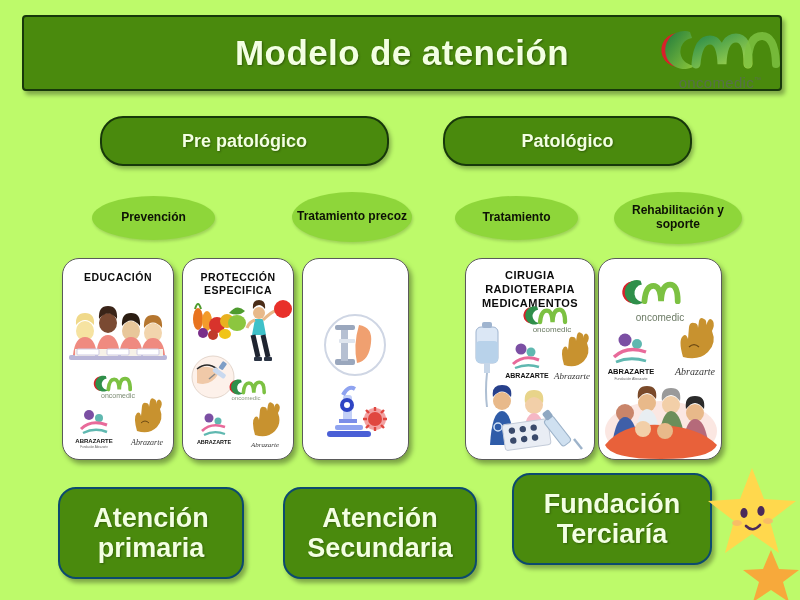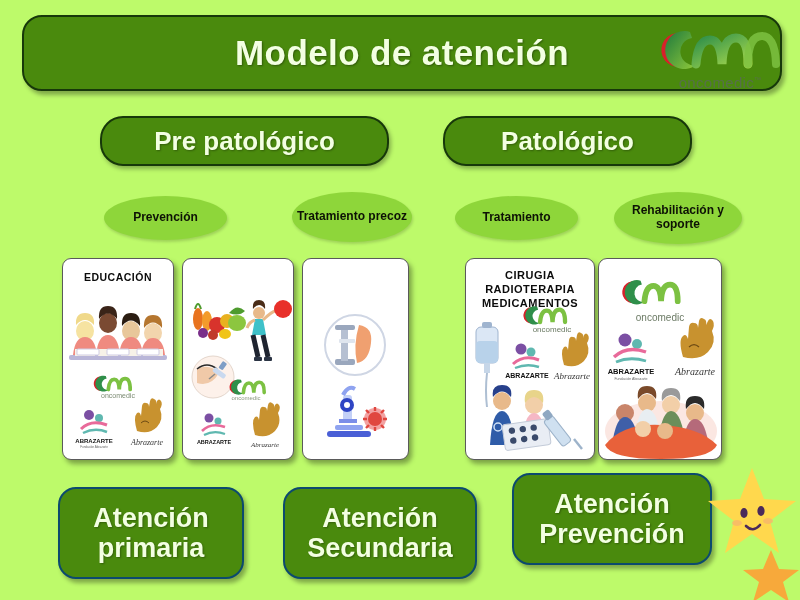--- a/index.html
+++ b/index.html
@@ -17,21 +17,21 @@
 
   
   .title-banner {
     position: absolute;
     left: 22px;
     top: 15px;
     width: 756px;
     height: 72px;
     background: #4a8a0d;
     border: 2px solid #17380a;
-    border-radius: 20px;
+    border-radius: 4px;
     box-shadow: 3px 4px 4px rgba(0,0,0,0.32);
     display: flex;
     align-items: center;
     justify-content: center;
   }
   .title-banner .title-text {
     color: #f3ffe2;
     font-size: 35px;
     font-weight: bold;
     letter-spacing: 0.4px;
@@ -67,21 +67,21 @@
     background: #4a8a0d;
     border: 2px solid #17380a;
     border-radius: 23px;
     box-shadow: 2px 3px 4px rgba(0,0,0,0.3);
     display: flex;
     align-items: center;
     justify-content: center;
   }
   .phase span {
     color: #f3ffe2;
-    font-size: 26px;
+    font-size: 18px;
     font-weight: bold;
     text-shadow: 1px 1px 2px rgba(0,0,0,0.3);
   }
   .phase-pre { left: 100px; top: 116px; width: 285px; }
   .phase-pat { left: 443px; top: 116px; width: 245px; }
 
   
   .stage {
     position: absolute;
     background: #8ed63a;
@@ -91,33 +91,33 @@
     justify-content: center;
     text-align: center;
     box-shadow: 1px 2px 3px rgba(0,0,0,0.16);
   }
   .stage span {
     color: #0d1205;
     font-size: 12px;
     font-weight: bold;
     line-height: 1.15;
   }
-  .stage-1 { left: 104px; top: 196px; width: 123px; height: 44px; }
+  .stage-1 { left: 92px; top: 196px; width: 123px; height: 44px; }
   .stage-2 { left: 292px; top: 192px; width: 120px; height: 50px; }
   .stage-3 { left: 455px; top: 196px; width: 123px; height: 44px; }
   .stage-4 { left: 614px; top: 192px; width: 128px; height: 52px; }
 
   
   .card {
     position: absolute;
     top: 258px;
     height: 200px;
     background: #ffffff;
     border: 1px solid #5a5a5a;
-    border-radius: 9px;
+    border-radius: 17px;
     box-shadow: 3px 4px 5px rgba(0,0,0,0.35);
     overflow: hidden;
   }
   .card-1 { left: 62px;  width: 110px; }
   .card-2 { left: 182px; width: 110px; }
   .card-3 { left: 302px; width: 105px; }
   .card-4 { left: 465px; width: 128px; }
   .card-5 { left: 598px; width: 122px; }
 
   .card-title {
@@ -269,20 +269,21 @@
 
     <g transform="translate(64,146)">
       <path d="M10 26 q-4 -14 0 -18 q3 -2 4 3 l1 -10 q1 -4 4 -3 q3 0 3 4 l1 -6 q1 -4 4 -2 q3 1 2 5 l1 -3 q2 -3 4 0 q2 3 -1 8 q4 10 -3 18 q-8 8 -20 4z" fill="#c8922f"></path>
       <path d="M14 18 q4 -4 8 0" stroke="#6d4a13" stroke-width="1" fill="none"></path>
       <text x="20" y="40" font-size="8" fill="#3a3a3a" text-anchor="middle" font-family="Liberation Serif, serif" font-style="italic">Abrazarte</text>
     </g>
   </svg>
 </div>
 
 <div class="card card-2">
+  <div class="card-title">PROTECCIÓN ESPECIFICA</div>
   <svg class="card-art" viewBox="0 0 110 200">
 
     <g transform="translate(2,44)">
       <path d="M10 6 q3 -10 6 0" stroke="#4e9b2e" stroke-width="2" fill="none"></path>
       <ellipse cx="13" cy="16" rx="5" ry="11" fill="#e8731f"></ellipse>
       <ellipse cx="22" cy="18" rx="5" ry="10" fill="#f39b2b"></ellipse>
       <circle cx="32" cy="22" r="8" fill="#d8332c"></circle>
       <circle cx="42" cy="18" r="7" fill="#e8b11f"></circle>
       <ellipse cx="52" cy="20" rx="9" ry="8" fill="#8cc63f"></ellipse>
       <path d="M44 10 q8 -10 16 -2 q-6 6 -16 2z" fill="#4e9b2e"></path>
@@ -489,21 +490,21 @@
   </svg>
 </div>
 
 <div class="level level-1">
   <span>Atención primaria</span>
 </div>
 <div class="level level-2">
   <span>Atención Secundaria</span>
 </div>
 <div class="level level-3">
-  <span>Atención Prevención</span>
+  <span>Fundación Terciaría</span>
 </div>
 
 <div class="star-big">
   <svg width="92" height="92" viewBox="0 0 92 92">
     <path d="M46 2 L58 33 L90 35 L64 55 L73 87 L46 68 L19 87 L28 55 L2 35 L34 33 Z" fill="#ffd84d"></path>
     <ellipse cx="38" cy="47" rx="3.6" ry="5" fill="#4a2a5a"></ellipse>
     <ellipse cx="55" cy="45" rx="3.6" ry="5" fill="#4a2a5a"></ellipse>
     <ellipse cx="31" cy="57" rx="5" ry="3" fill="#f7b96a" opacity="0.85"></ellipse>
     <ellipse cx="62" cy="55" rx="5" ry="3" fill="#f7b96a" opacity="0.85"></ellipse>
     <path d="M40 60 q7 7 14 -1" stroke="#4a2a5a" stroke-width="2.6" fill="none" stroke-linecap="round"></path>

